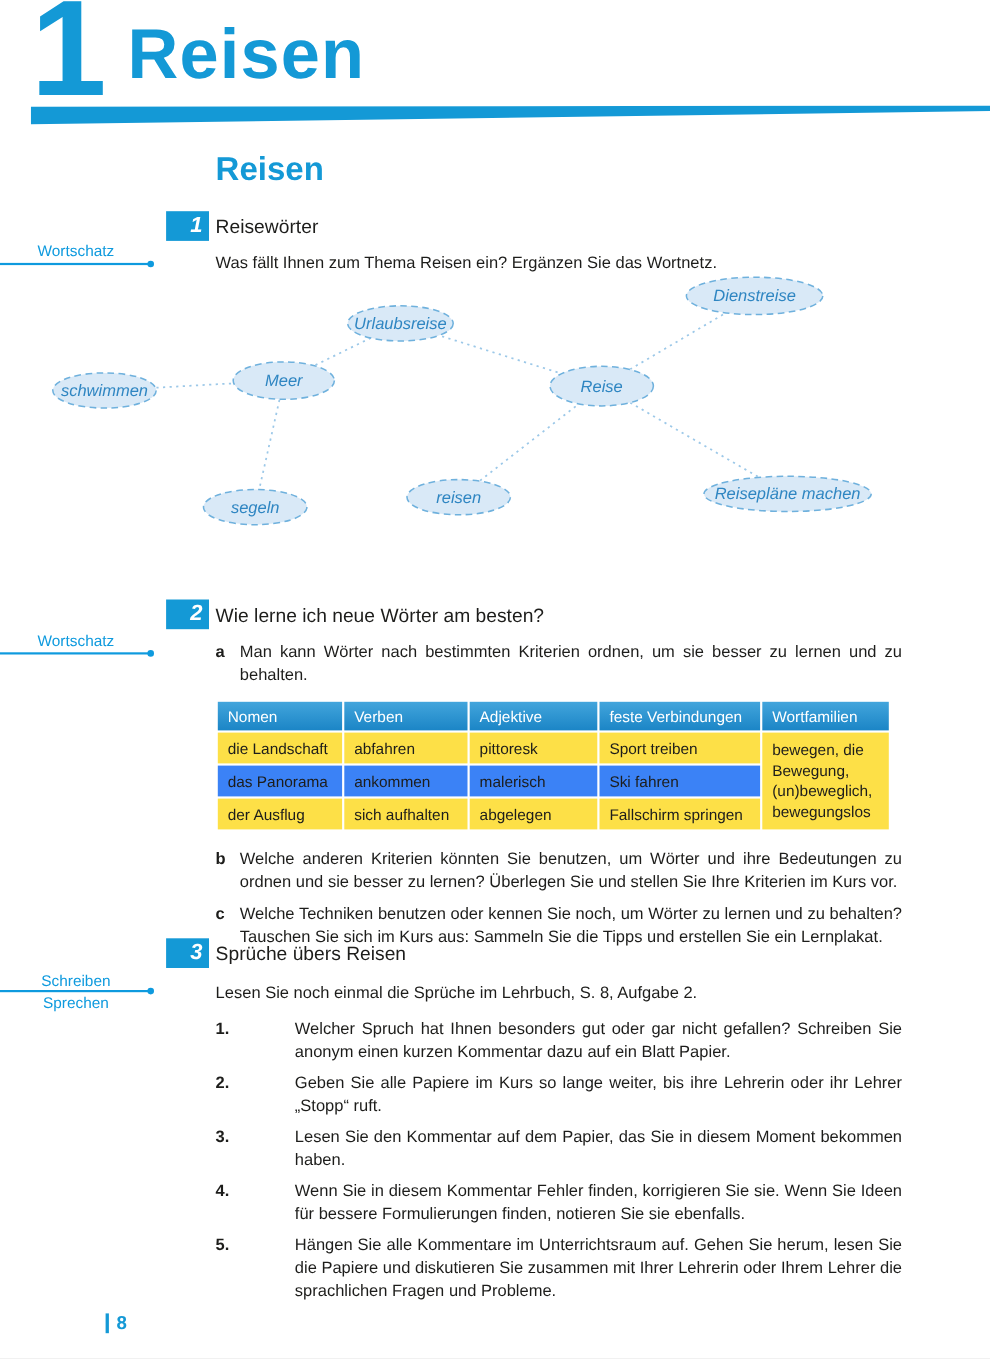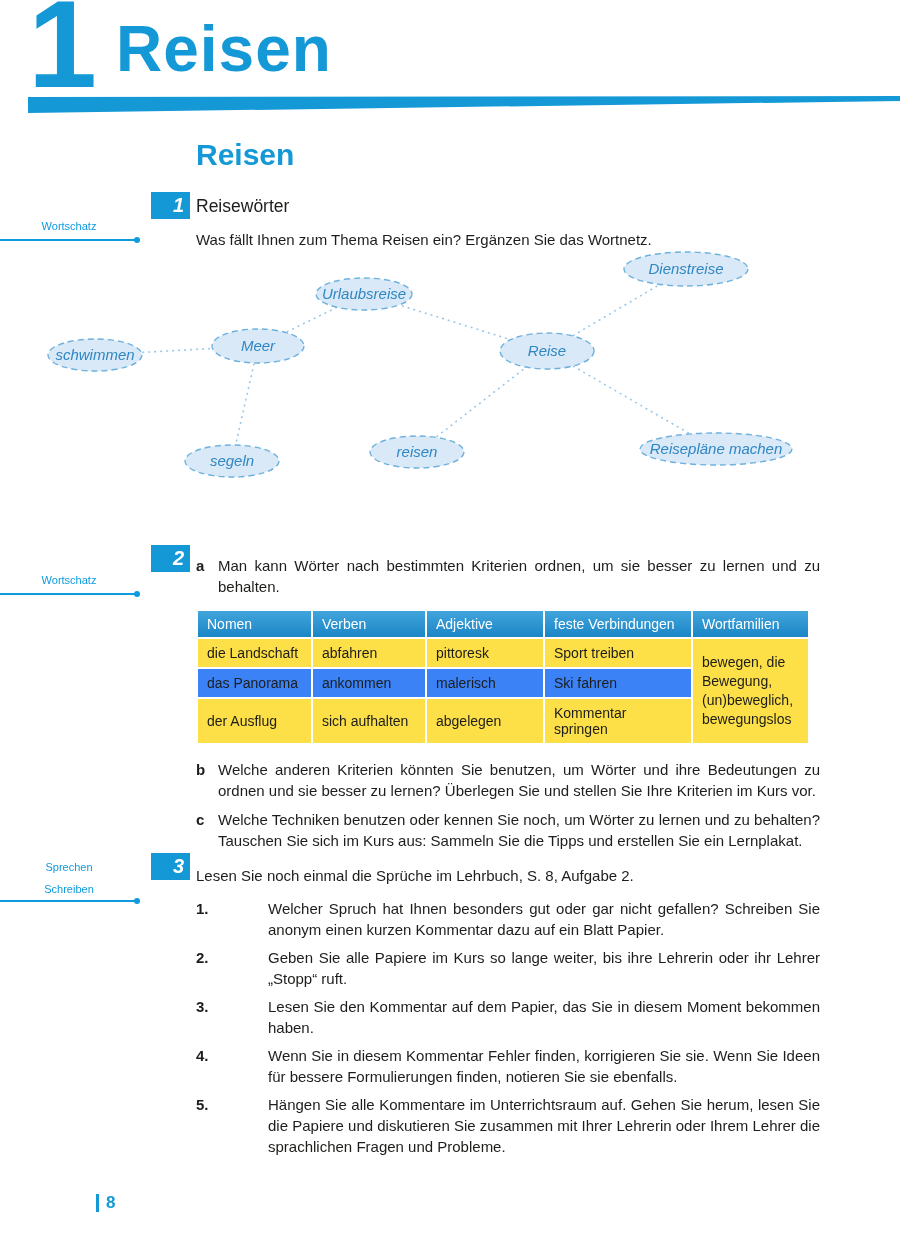--- a/index.html
+++ b/index.html
@@ -19,21 +19,21 @@
   }
   .swoosh { position:absolute; left:28px; top:96px; }
   
   .section-title {
     position:absolute; left:196px; top:138px;
     font-size:30px; font-weight:bold; color:#1499d6; margin:0;
   }
   
   .margin-label {
     position:absolute; left:0; width:138px; text-align:center;
-    color:#0e9ade; font-size:11px;
+    color:#0e9ade; font-size:14px;
   }
   .margin-line { position:absolute; left:0; width:138px; height:2px; background:#0e9ade; }
   .margin-line .dot {
     position:absolute; right:-2px; top:-2px; width:6px; height:6px;
     border-radius:50%; background:#0e9ade;
   }
   
   .task { position:absolute; left:196px; width:624px; }
   .numbox {
     position:absolute; left:-45px; top:-1px; width:39px; height:27px;
@@ -102,21 +102,21 @@
 
   <div class="margin-label" style="top:574px;">Wortschatz</div>
   <div class="margin-line" style="top:593px;">
       <span class="dot"></span>
     </div>
 
   <div class="margin-label" style="top:883px;">Schreiben</div>
   <div class="margin-line" style="top:900px;">
       <span class="dot"></span>
     </div>
-  <div class="margin-label" style="top:861px;">Sprechen</div>
+  <div class="margin-label" style="top:903px;">Sprechen</div>
 
   <section class="task" style="top:193px;">
     <div class="numbox">1</div>
     <div class="task-title">Reisewörter</div>
     <p class="body-text intro" style="margin:9px 0 0 0;">Was fällt Ihnen zum Thema Reisen ein? Ergänzen Sie das Wortnetz.</p>
   </section>
 
   <svg class="mindmap" width="830" height="255" viewBox="0 0 830 255">
 
     <line x1="512" y1="105" x2="651" y2="23"></line>
@@ -140,20 +140,21 @@
     <ellipse cx="197" cy="215" rx="47" ry="16"></ellipse>
     <text x="197" y="220">segeln</text>
     <ellipse cx="382" cy="206" rx="47" ry="16"></ellipse>
     <text x="382" y="211">reisen</text>
     <ellipse cx="681" cy="203" rx="76" ry="16"></ellipse>
     <text x="681" y="208">Reisepläne machen</text>
   </svg>
 
   <section class="task" style="top:546px;">
     <div class="numbox">2</div>
+    <div class="task-title">Wie lerne ich neue Wörter am besten?</div>
 
     <div class="body-text lettered" style="margin-top:9px;">
       <span class="letter">a</span>
       <span class="ltext">Man kann Wörter nach bestimmten Kriterien ordnen, um sie besser zu lernen und zu behalten.</span>
     </div>
 
     <table class="criteria">
       <colgroup>
         <col style="width:113px">
           <col style="width:112px">
@@ -181,37 +182,38 @@
         <tr class="r1">
           <td>das Panorama</td>
           <td>ankommen</td>
           <td>malerisch</td>
           <td>Ski fahren</td>
         </tr>
         <tr class="r0">
           <td>der Ausflug</td>
           <td>sich aufhalten</td>
           <td>abgelegen</td>
-          <td>Kommentar springen</td>
+          <td>Fallschirm springen</td>
         </tr>
       </tbody>
     </table>
 
     <div class="body-text lettered mt14">
       <span class="letter">b</span>
       <span class="ltext">Welche anderen Kriterien könnten Sie benutzen, um Wörter und ihre Bedeutungen zu ordnen und sie besser zu lernen? Überlegen Sie und stellen Sie Ihre Kriterien im Kurs vor.</span>
     </div>
     <div class="body-text lettered mt8">
       <span class="letter">c</span>
       <span class="ltext">Welche Techniken benutzen oder kennen Sie noch, um Wörter zu lernen und zu behalten? Tauschen Sie sich im Kurs aus: Sammeln Sie die Tipps und erstellen Sie ein Lernplakat.</span>
     </div>
   </section>
 
   <section class="task" style="top:854px;">
     <div class="numbox">3</div>
+    <div class="task-title">Sprüche übers Reisen</div>
     <p class="body-text" style="margin:11px 0 0 0;">Lesen Sie noch einmal die Sprüche im Lehrbuch, S. 8, Aufgabe 2.</p>
 
     <div class="steps body-text">
       <div class="step">
         <span class="stepnum">1.</span>
         <span class="steptext">Welcher Spruch hat Ihnen besonders gut oder gar nicht gefallen? Schreiben Sie anonym einen kurzen Kommentar dazu auf ein Blatt Papier.</span>
       </div>
       <div class="step">
         <span class="stepnum">2.</span>
         <span class="steptext">Geben Sie alle Papiere im Kurs so lange weiter, bis ihre Lehrerin oder ihr Lehrer „Stopp“ ruft.</span>

